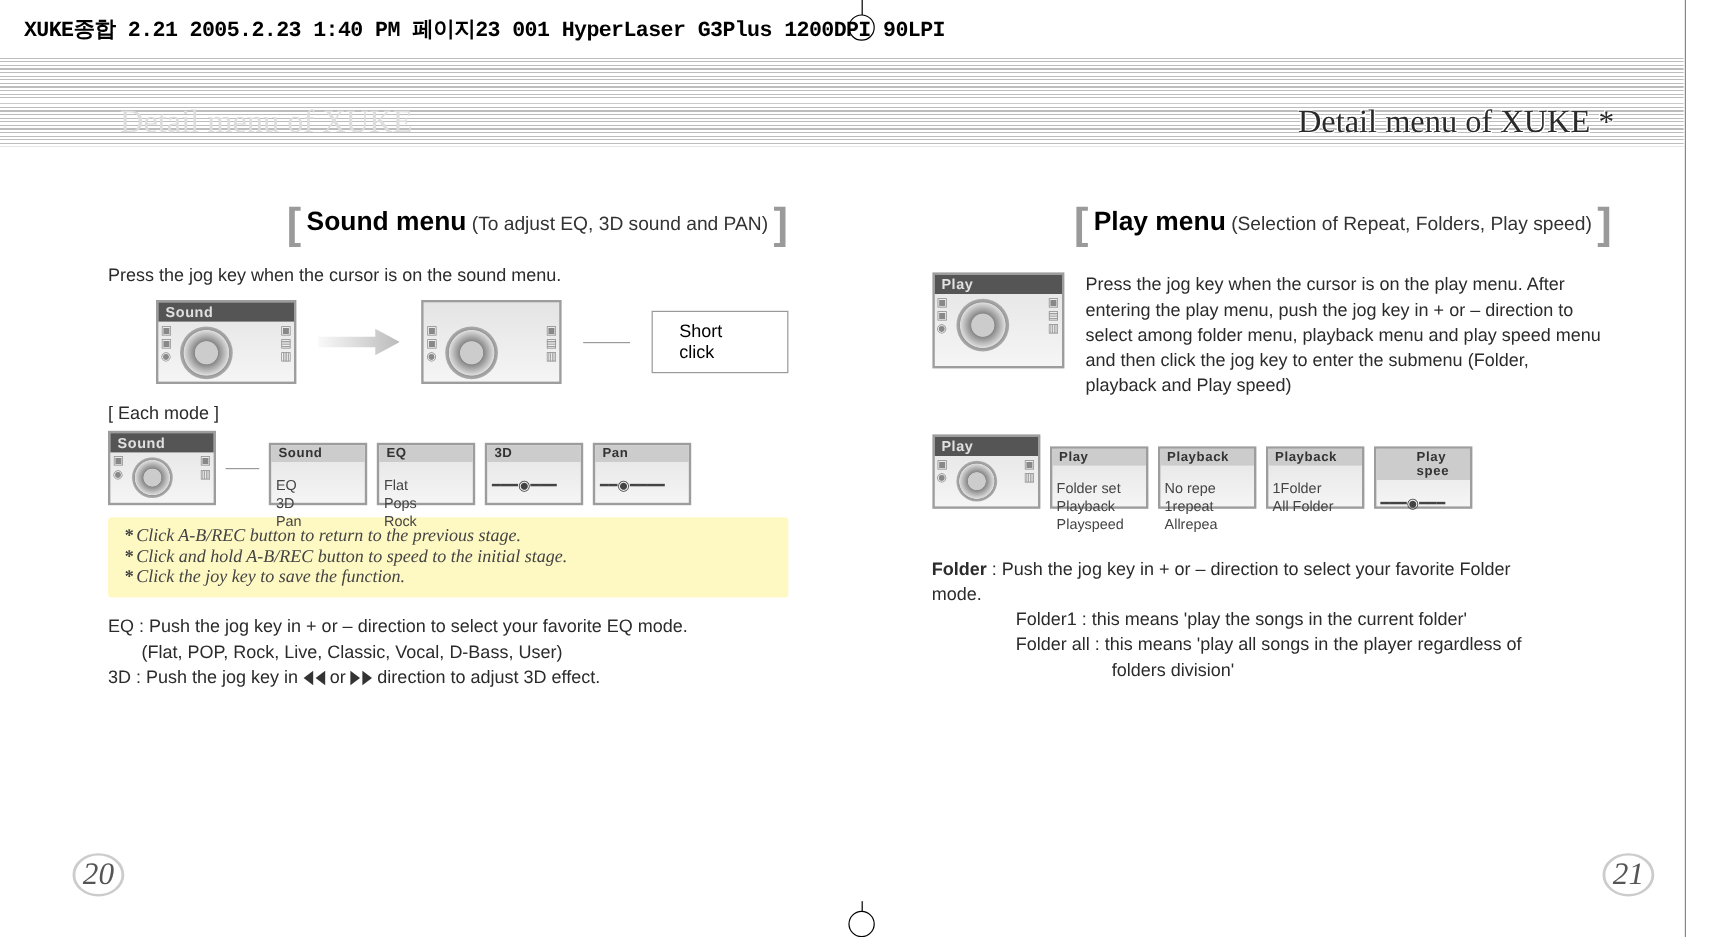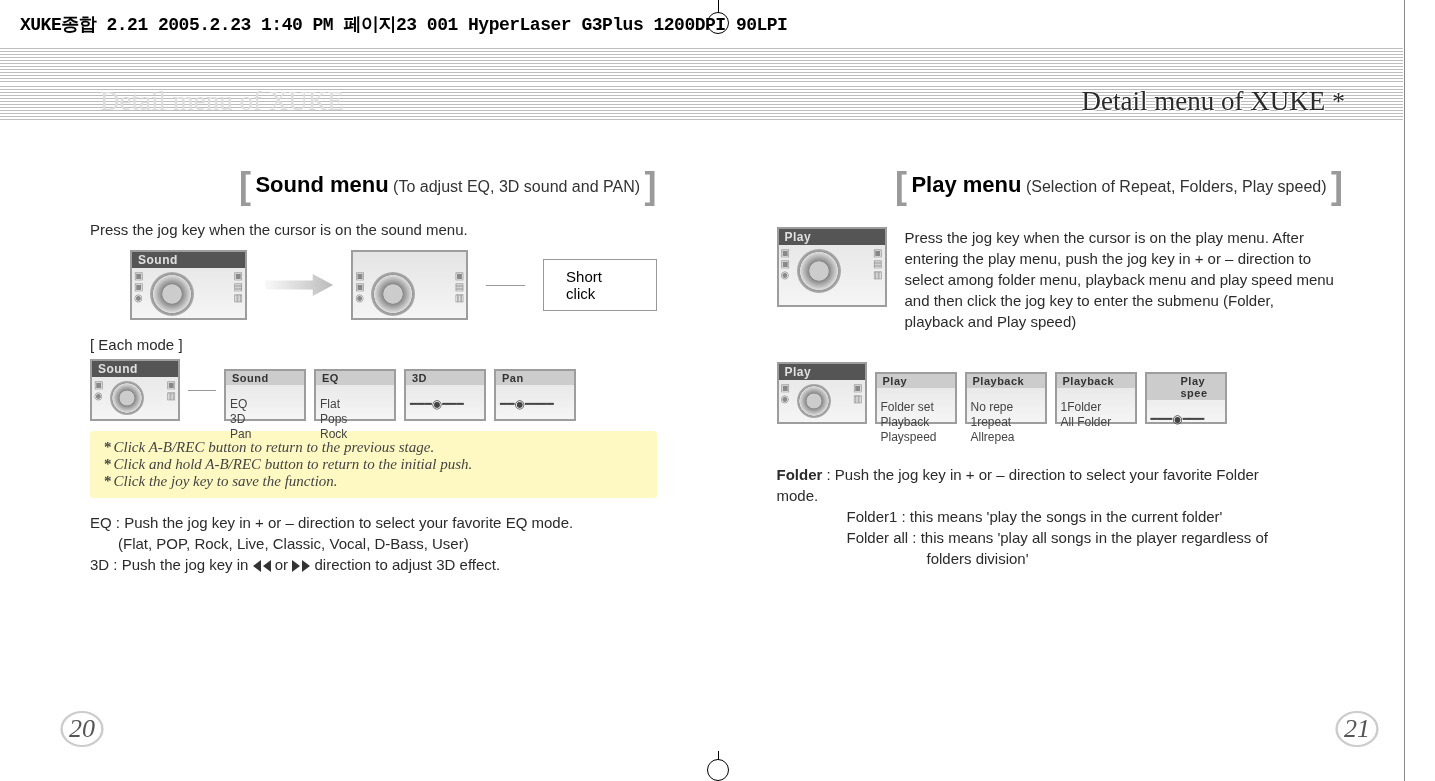--- a/index.html
+++ b/index.html
@@ -188,21 +188,21 @@
         <div class="list">━━━◉━━━</div>
       </div>
       <div class="lcd mini">
         <div class="titlebar" style="background:#ccc;color:#333;">Pan</div>
         <div class="list">━━◉━━━━</div>
       </div>
     </div>
 
     <div class="note-box">
       <div><span class="ast">*</span><span>Click A-B/REC button to return to the previous stage.</span></div>
-      <div><span class="ast">*</span><span>Click and hold A-B/REC button to return to the initial push.</span></div>
+      <div><span class="ast">*</span><span>Click and hold A-B/REC button to speed to the initial stage.</span></div>
       <div><span class="ast">*</span><span>Click the joy key to save the function.</span></div>
     </div>
 
     <div class="body-text">EQ : Push the jog key in + or – direction to select your favorite EQ mode.</div>
     <div class="body-text" style="padding-left:28px">(Flat, POP, Rock, Live, Classic, Vocal, D-Bass, User)</div>
     <div class="body-text">
       <span>3D : Push the jog key in</span>
       <span class="jog-arrows">
           <span class="tri l"></span>
           <span class="tri l"></span>

